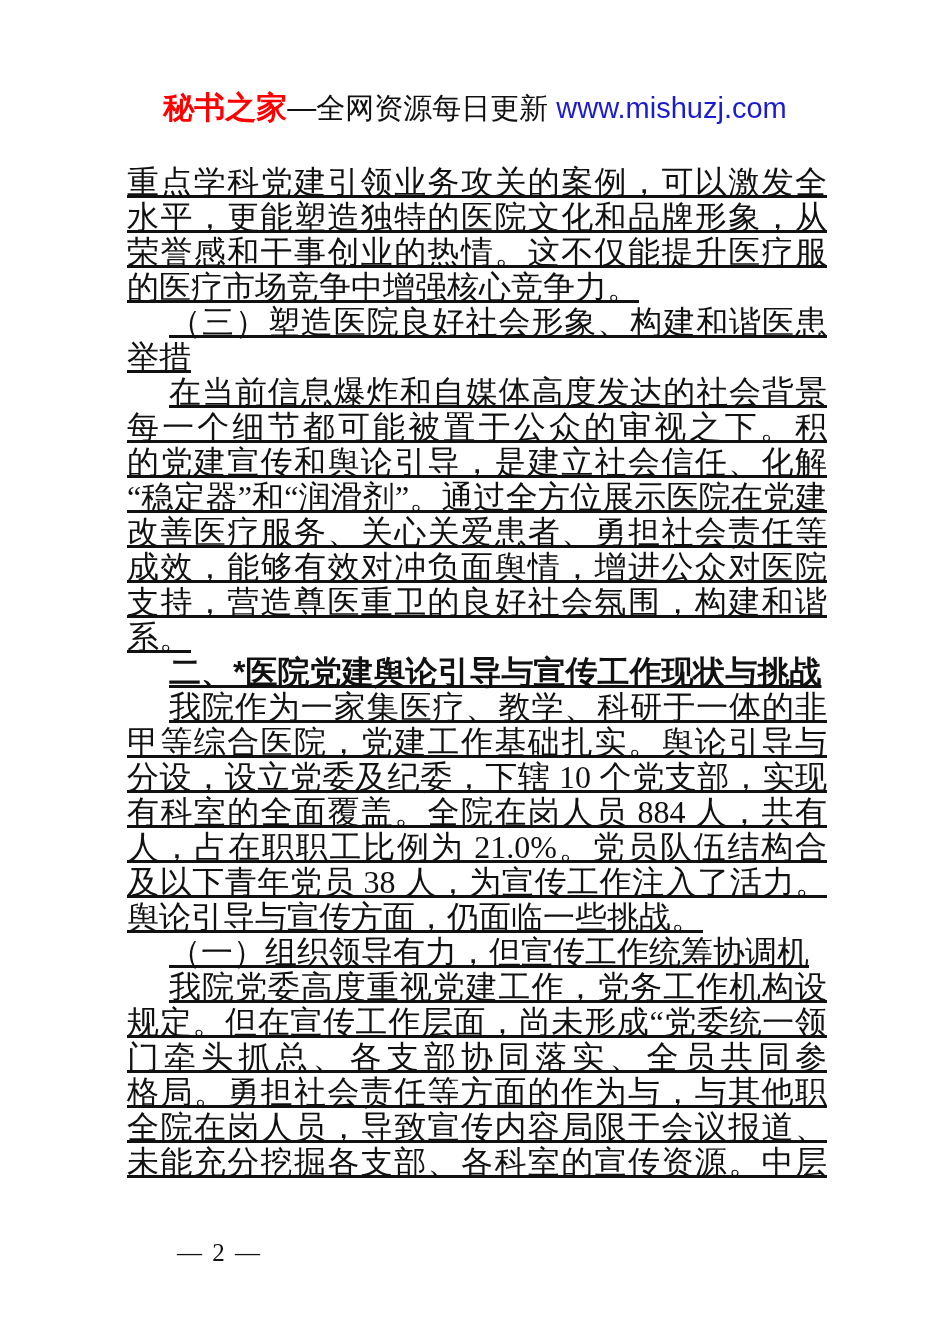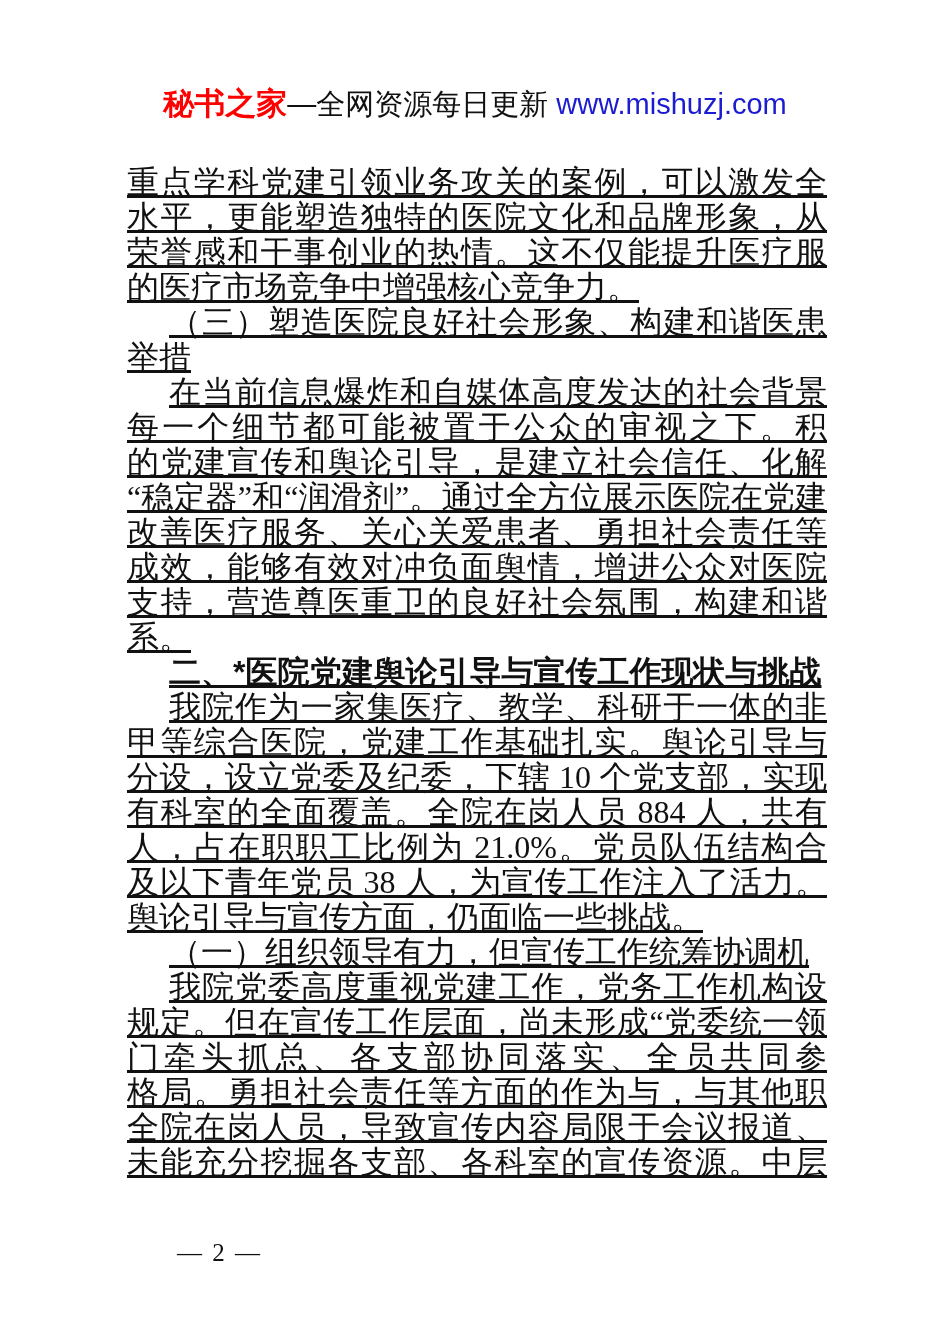--- a/index.html
+++ b/index.html
@@ -8,21 +8,21 @@
     width:950px;height:1344px;
     background:#ffffff;
     font-family:"Liberation Serif","DejaVu Serif",serif;
     color:#111111;
     overflow:hidden;
   }
   .doc-header{
     position:absolute;top:86px;left:0;width:100%;
     text-align:center;
     font-family:"Liberation Sans","DejaVu Sans",sans-serif;
-    font-size:29px;line-height:36px;
+    font-size:29px;line-height:44px;
     white-space:nowrap;
   }
   .site-name{font-weight:700;font-size:31px;}
   .tagline{color:#111111;}
   .site-url{cursor:pointer;}
   .doc-body{
     position:absolute;left:127px;top:165px;width:700px;
     font-size:32px;line-height:35px;text-decoration:underline;
   }
   .line{

